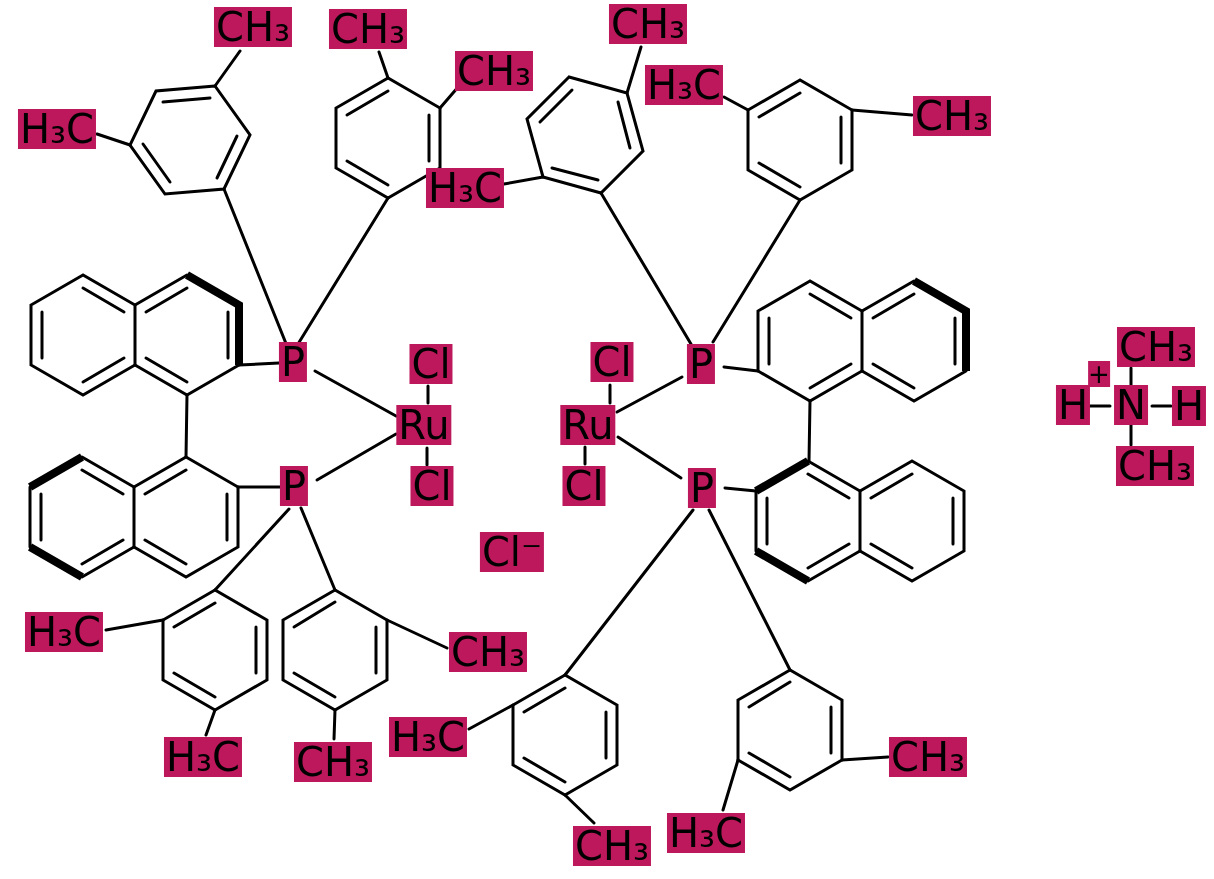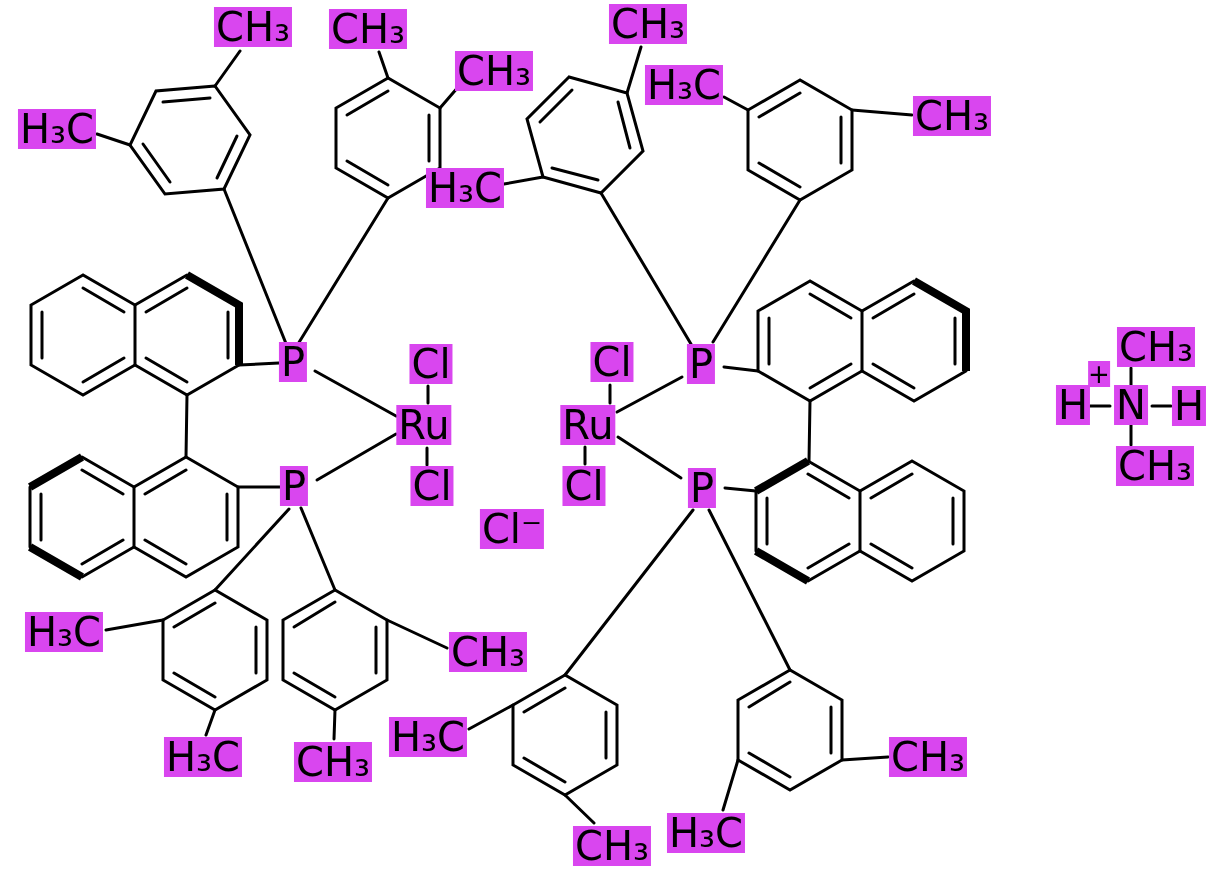--- a/index.html
+++ b/index.html
@@ -1,20 +1,20 @@
 <!DOCTYPE html>
 <html><head>
 <meta charset="utf-8">
 <style>
   html,body{margin:0;padding:0;background:#fff;}
   .canvas{position:relative;width:1214px;height:879px;background:#fff;overflow:hidden;
           font-family:"DejaVu Sans","Liberation Sans",sans-serif;}
   .canvas svg{position:absolute;left:0;top:0;}
   .lbl{position:absolute;transform:translate(-50%,-50%);font-size:40px;line-height:1;
-       color:#000;background:#d946ef;padding:0 2px;white-space:nowrap;
+       color:#000;background:#be185d;padding:0 2px;white-space:nowrap;
        font-family:"DejaVu Sans","Liberation Sans",sans-serif;}
   .lbl.sm{font-size:26px;padding:0;}
 </style>
 </head>
 <body>
 
 <div class="canvas">
 
   <svg width="1214" height="879" viewBox="0 0 1214 879">
     <g stroke="#000" stroke-width="3" fill="none" stroke-linecap="round">
@@ -94,21 +94,21 @@
   <div class="lbl" style="left:494px;top:71px">CH₃</div>
   <div class="lbl" style="left:648px;top:24px">CH₃</div>
   <div class="lbl" style="left:465px;top:188px">H₃C</div>
   <div class="lbl" style="left:684px;top:85px">H₃C</div>
   <div class="lbl" style="left:952px;top:116px">CH₃</div>
   <div class="lbl" style="left:293px;top:362px">P</div>
   <div class="lbl" style="left:294px;top:486px">P</div>
   <div class="lbl" style="left:424px;top:425px">Ru</div>
   <div class="lbl" style="left:431px;top:364px">Cl</div>
   <div class="lbl" style="left:432px;top:486px">Cl</div>
-  <div class="lbl" style="left:512px;top:529px">Cl⁻</div>
+  <div class="lbl" style="left:512px;top:552px">Cl⁻</div>
   <div class="lbl" style="left:612px;top:362px">Cl</div>
   <div class="lbl" style="left:584px;top:486px">Cl</div>
   <div class="lbl" style="left:588px;top:425px">Ru</div>
   <div class="lbl" style="left:701px;top:364px">P</div>
   <div class="lbl" style="left:702px;top:488px">P</div>
   <div class="lbl" style="left:64px;top:632px">H₃C</div>
   <div class="lbl" style="left:203px;top:757px">H₃C</div>
   <div class="lbl" style="left:333px;top:762px">CH₃</div>
   <div class="lbl" style="left:488px;top:652px">CH₃</div>
   <div class="lbl" style="left:428px;top:737px">H₃C</div>

